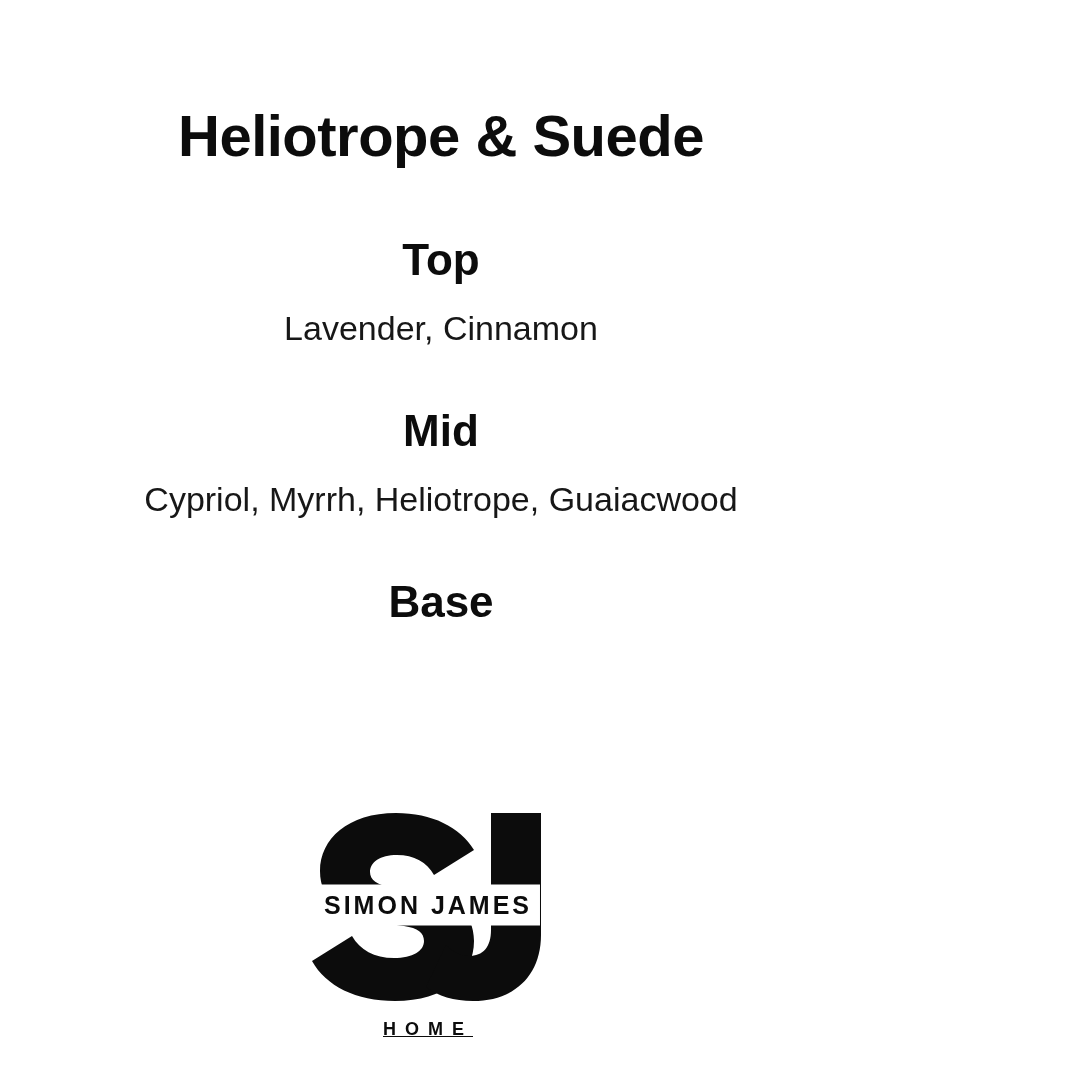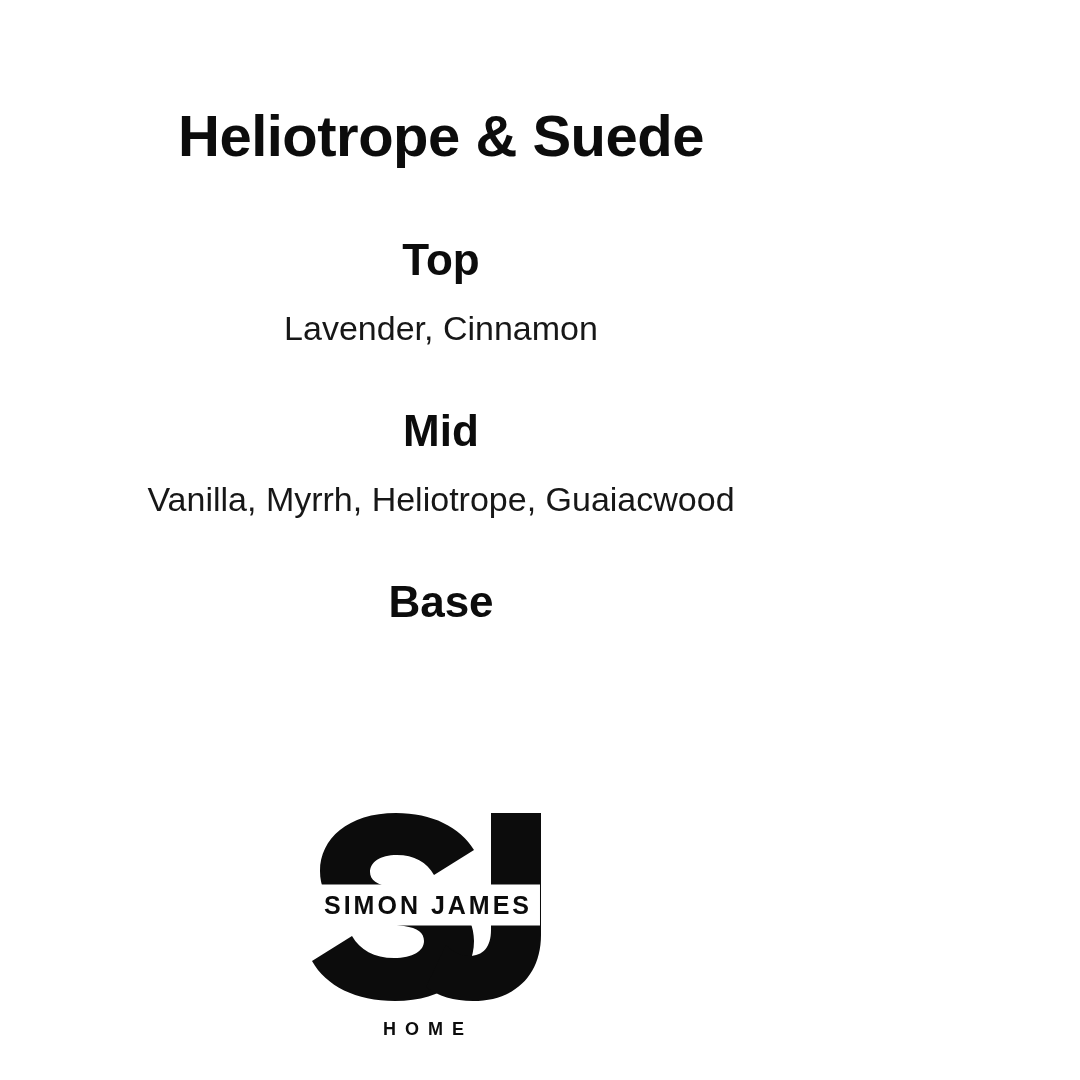--- a/index.html
+++ b/index.html
@@ -63,20 +63,21 @@
     padding: 0 40px;
   }
   .logo-area {
     position: absolute;
     left: 0;
     right: 0;
     bottom: 40px;
     display: flex;
     flex-direction: column;
     align-items: center;
+    text-decoration: underline;
   }
   .logo-mark {
     position: relative;
     width: 300px;
     height: 200px;
   }
   .logo-mark svg {
     display: block;
   }
   .logo-wordmark {
@@ -109,21 +110,21 @@
 
   <div class="notes">
 
     <div class="note-group">
       <div class="note-label">Top</div>
       <div class="note-values">Lavender, Cinnamon</div>
     </div>
 
     <div class="note-group">
       <div class="note-label">Mid</div>
-      <div class="note-values">Vanilla, Myrrh, Heliotrope, Guaiacwood</div>
+      <div class="note-values">Cypriol, Myrrh, Heliotrope, Guaiacwood</div>
     </div>
 
     <div class="note-group">
       <div class="note-label">Base</div>
     </div>
 
   </div>
 
   <div class="logo-area">
     <div class="logo-mark">

